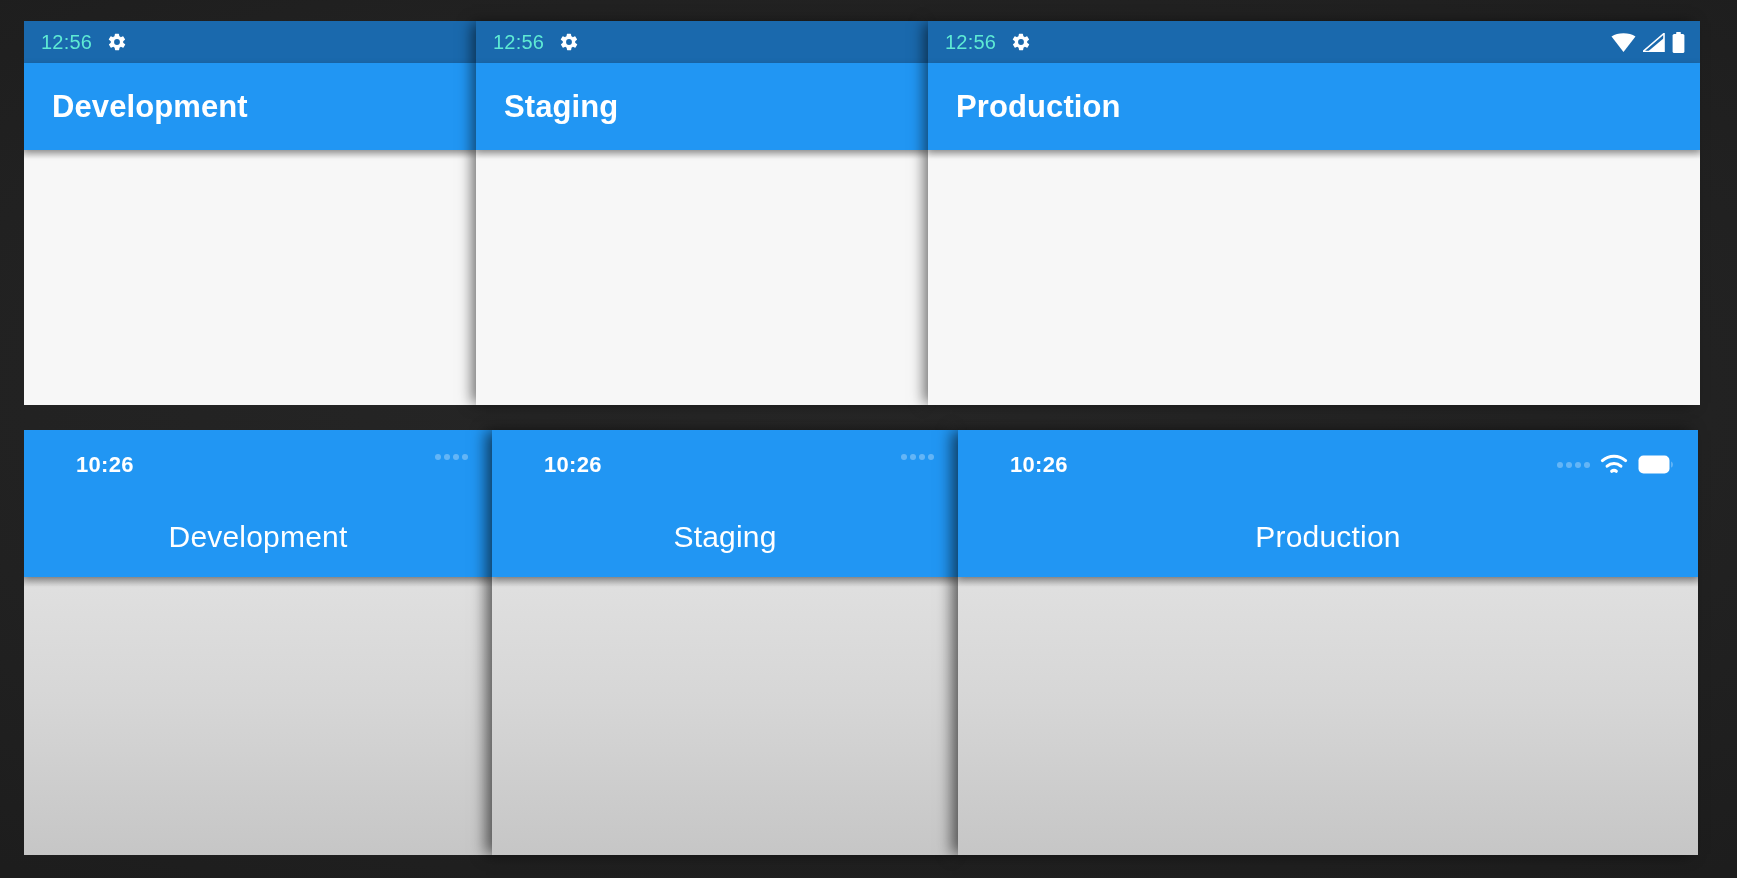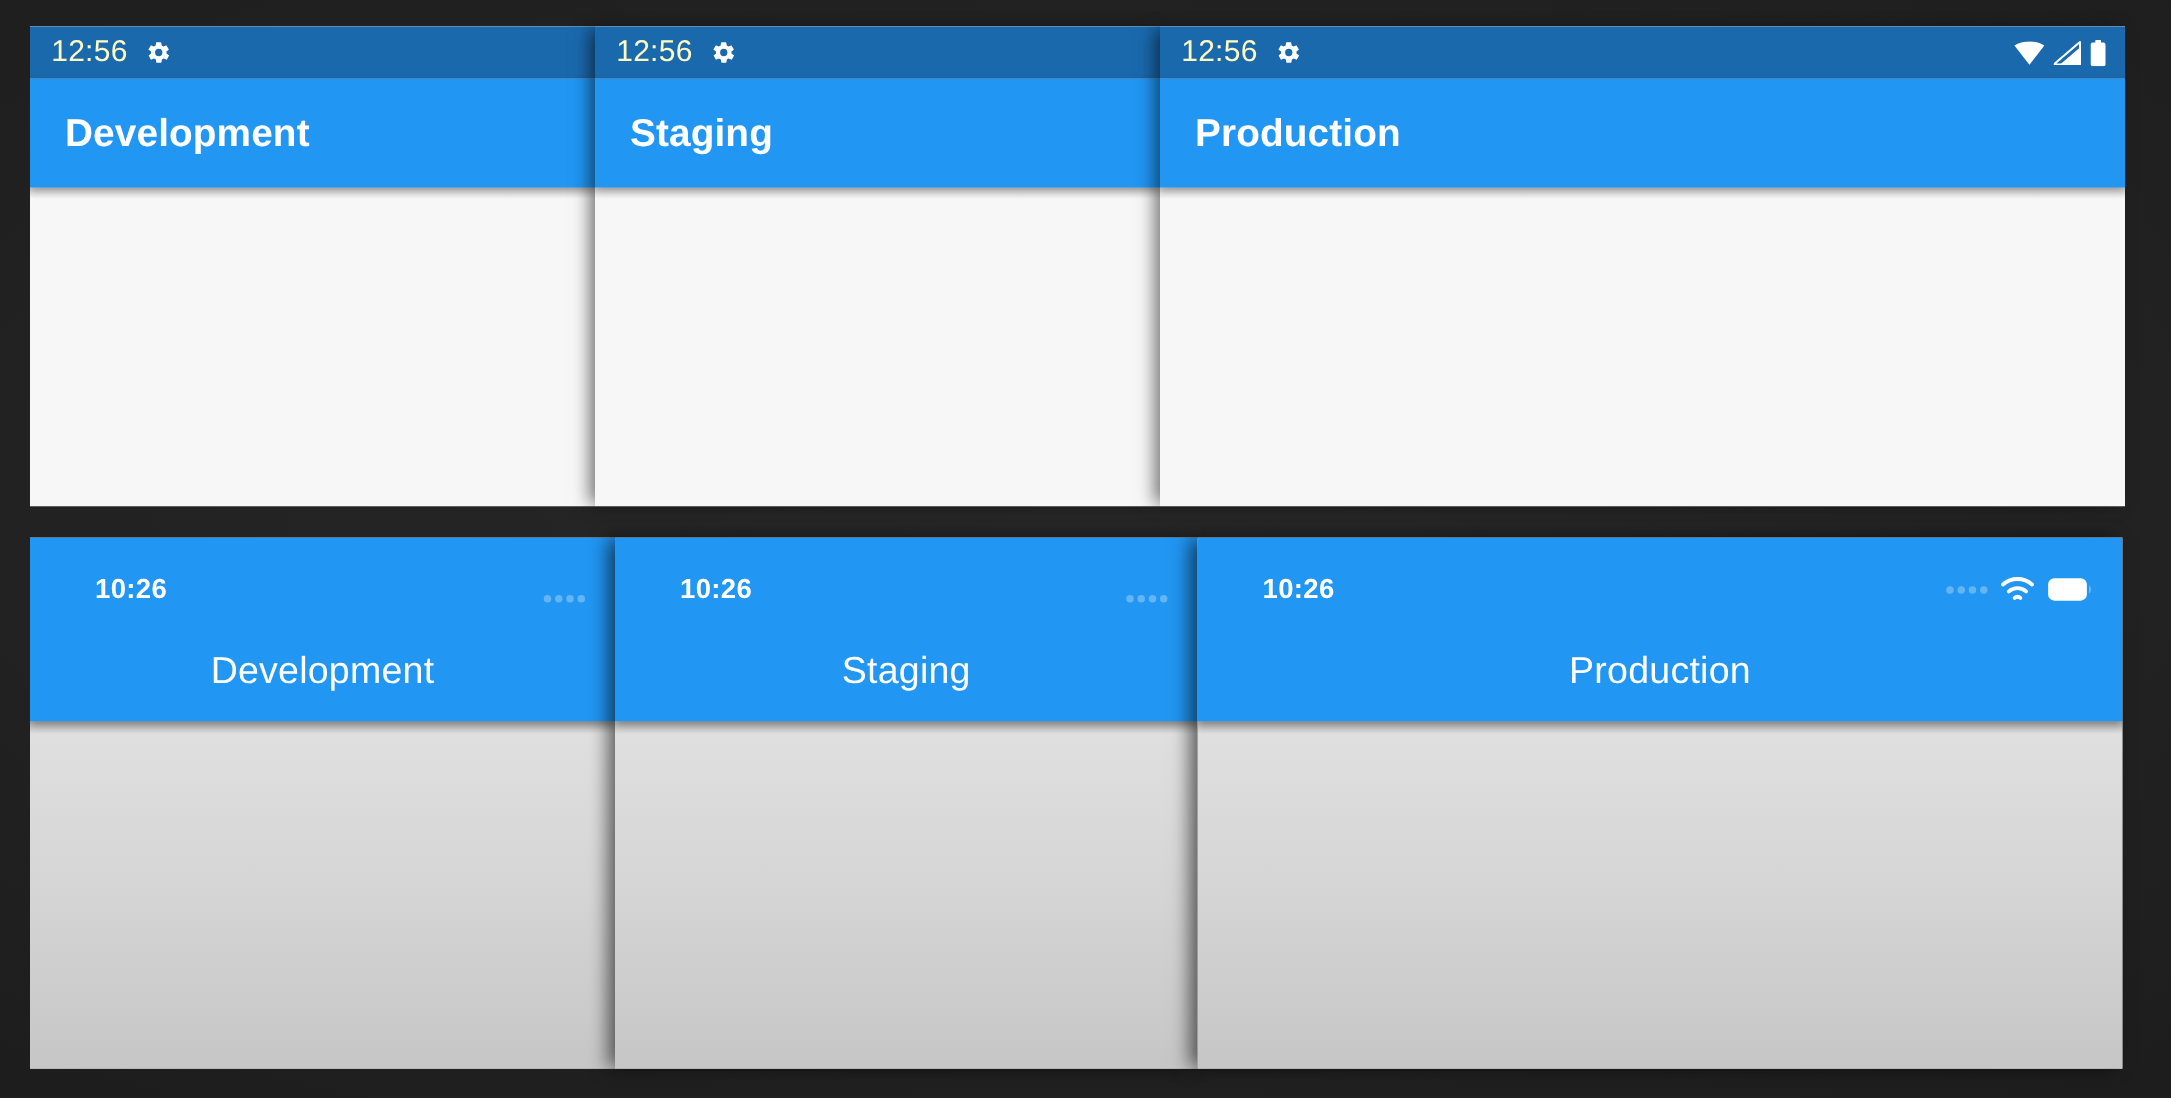--- a/index.html
+++ b/index.html
@@ -53,24 +53,24 @@
 
   .and-statusbar {
     height: 42px;
     background: #1a69ad;
     display: flex;
     align-items: center;
     padding: 0 13px 0 17px;
     color: #ffffff;
   }
   .and-time {
-    font-size: 24px;
+    font-size: 20px;
     letter-spacing: 0.2px;
     line-height: 1;
-    color: #fef9c3;
+    color: #5eead4;
   }
   .and-gear {
     margin-left: 15px;
     display: block;
     width: 20px;
     height: 20px;
   }
   .and-gear svg { display: block; }
   .and-status-spacer { flex: 1; }
   .and-status-icons {
@@ -147,21 +147,21 @@
     background: #2196f3;
     box-shadow: 0 3px 7px rgba(0,0,0,0.30);
     z-index: 2;
   }
   .ios-statusrow {
     position: absolute;
     top: 24px;
     left: 0; right: 0;
     height: 28px;
     display: flex;
-    align-items: flex-end;
+    align-items: flex-start;
     padding: 0 24px 0 52px;
   }
   .ios-time {
     color: #ffffff;
     font-size: 22px;
     font-weight: bold;
     letter-spacing: 0.3px;
     line-height: 1;
   }
   .ios-status-spacer { flex: 1; }

